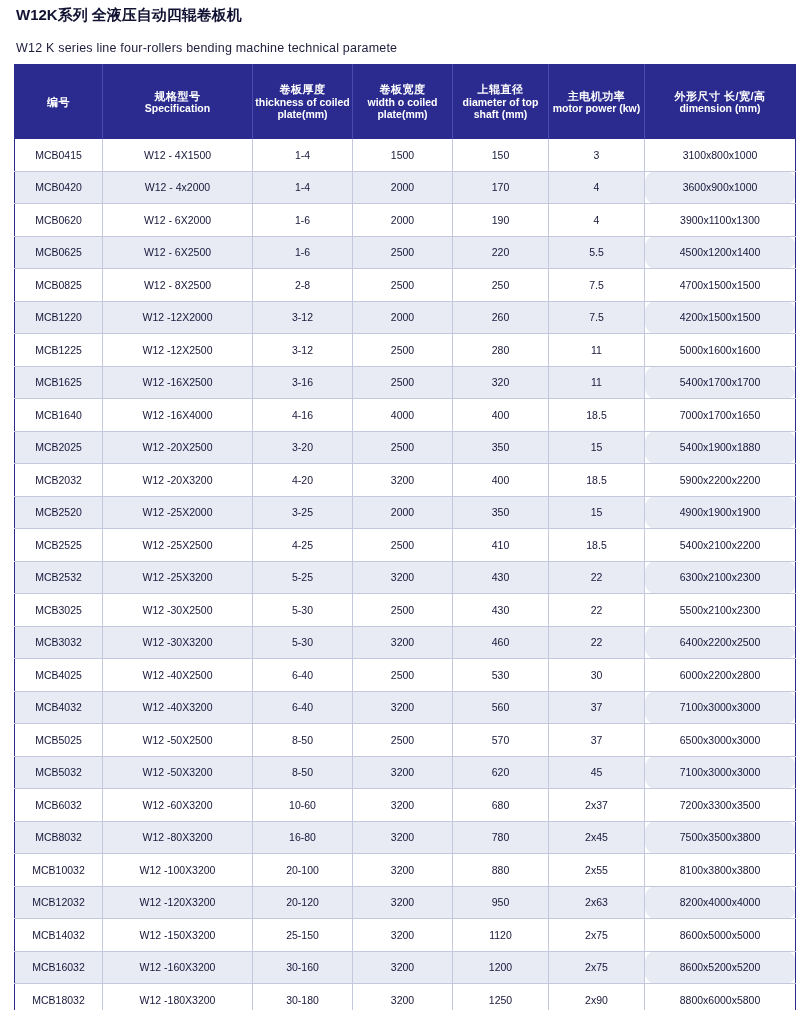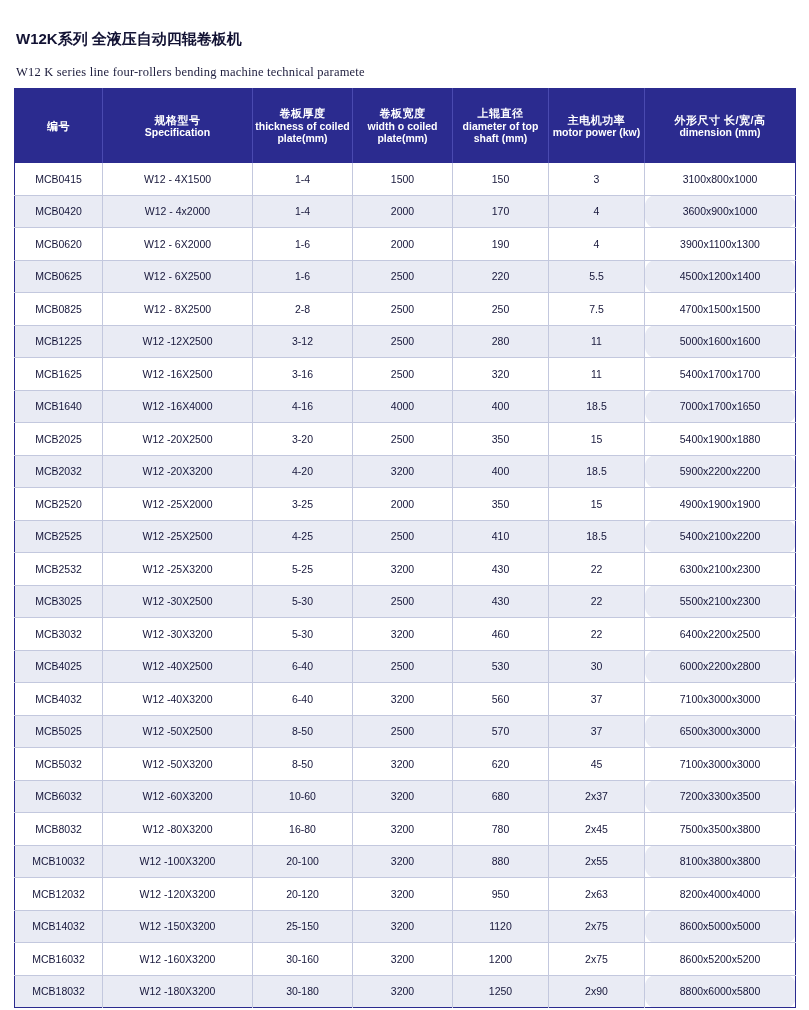--- a/index.html
+++ b/index.html
@@ -12,38 +12,37 @@
     height: 1010px;
     font-family: "Liberation Sans", sans-serif;
     color: #1a1a2e;
     position: relative;
     overflow: hidden;
   }
   .page {
     width: 809px;
     height: 800px;
     box-sizing: border-box;
-    padding: 28px 14px 0 14px;
+    padding: 4px 14px 0 14px;
     position: relative;
   }
   .title-cn {
     font-size: 15px;
     font-weight: bold;
     color: #121233;
     letter-spacing: 0px;
     margin: 2px 0 4px 2px;
     line-height: 18px;
   }
   .title-en {
     font-size: 12.5px;
     color: #1c1c3c;
     margin: 16px 0 8px 2px;
     line-height: 16px;
     letter-spacing: 0.2px;
-    font-family: Liberation Serif, serif;
   }
   table.spec {
     border-collapse: collapse;
     width: 781px;
     table-layout: fixed;
     border: 1px solid #2b2b8f;
   }
   table.spec thead th {
     background: #2b2b8f;
     color: #ffffff;
@@ -184,20 +183,29 @@
         <tr>
           <td>MCB0825</td>
           <td>W12 - 8X2500</td>
           <td>2-8</td>
           <td>2500</td>
           <td>250</td>
           <td>7.5</td>
           <td>4700x1500x1500</td>
         </tr>
         <tr>
+          <td>MCB1220</td>
+          <td>W12 -12X2000</td>
+          <td>3-12</td>
+          <td>2000</td>
+          <td>260</td>
+          <td>7.5</td>
+          <td>4200x1500x1500</td>
+        </tr>
+        <tr>
           <td>MCB1225</td>
           <td>W12 -12X2500</td>
           <td>3-12</td>
           <td>2500</td>
           <td>280</td>
           <td>11</td>
           <td>5000x1600x1600</td>
         </tr>
         <tr>
           <td>MCB1625</td>

